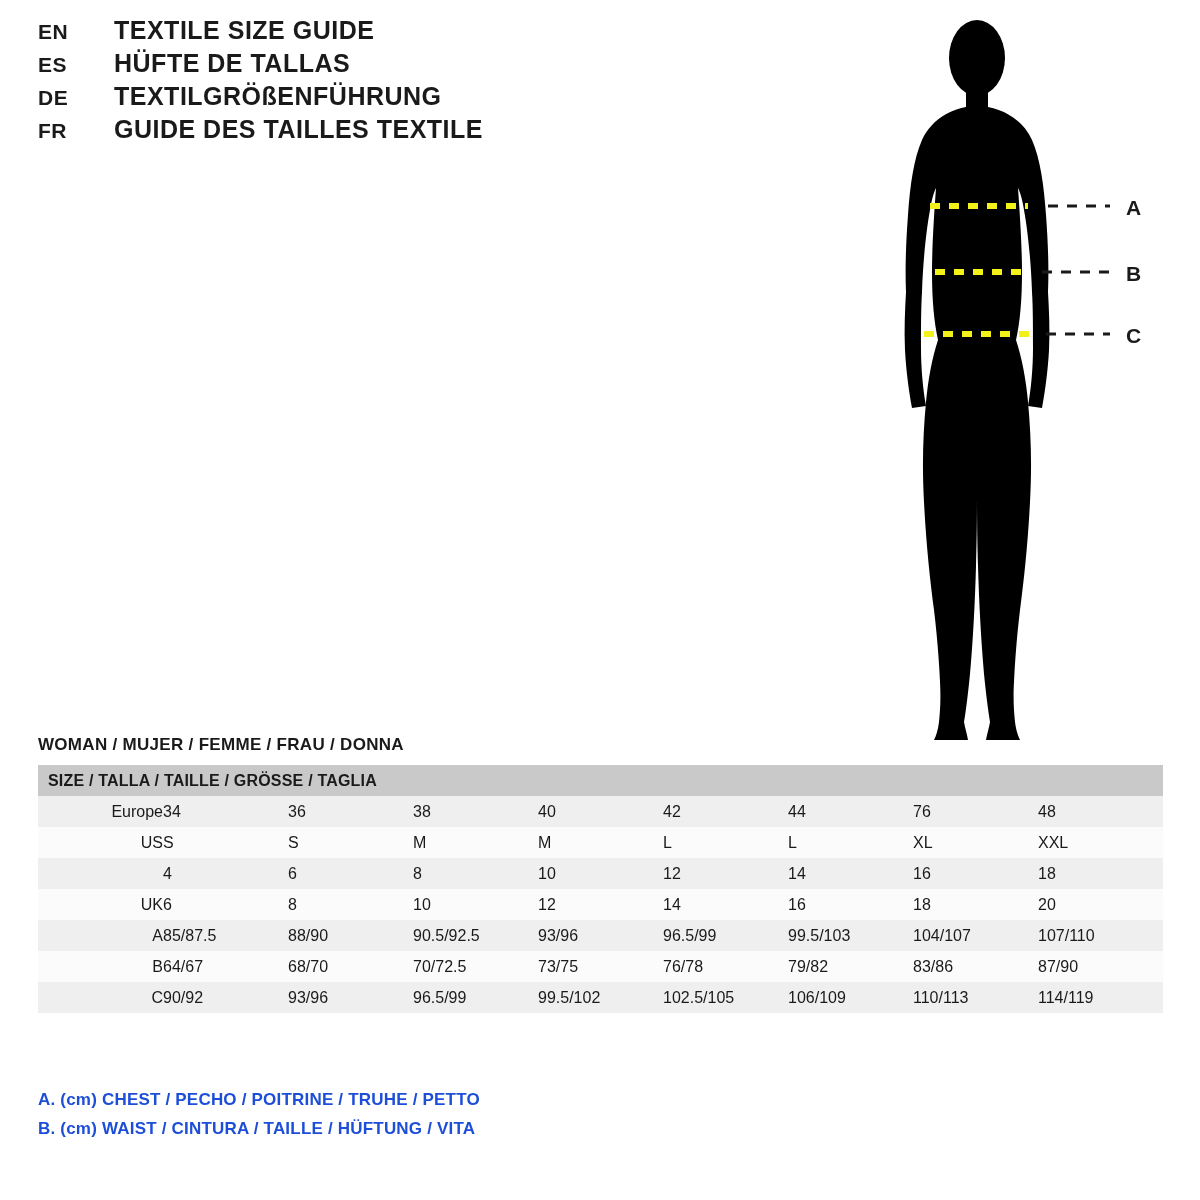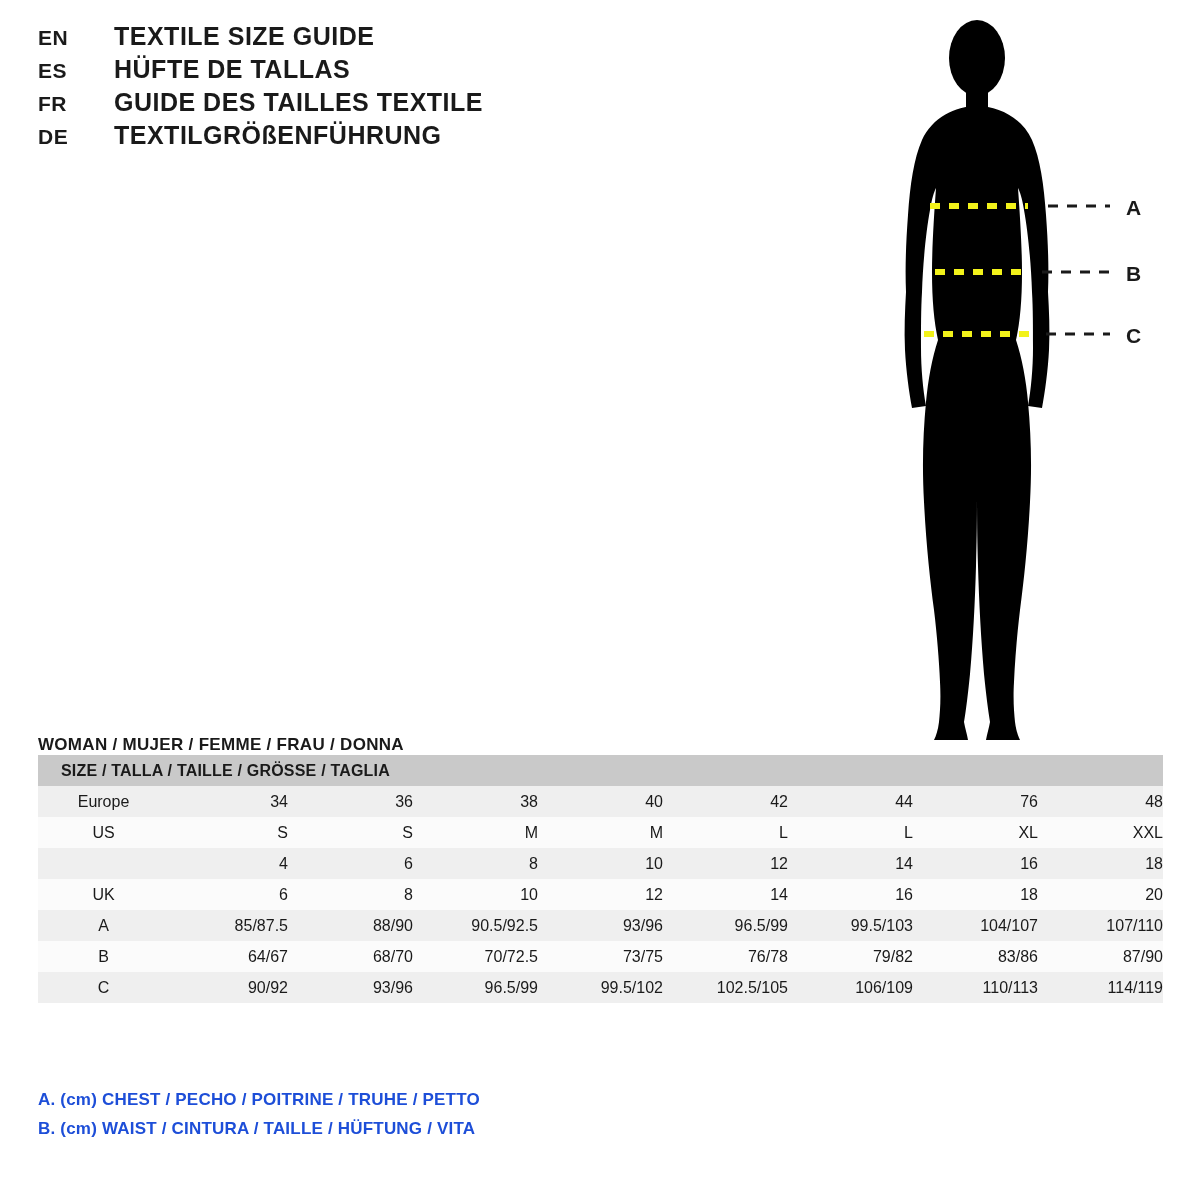--- a/index.html
+++ b/index.html
@@ -12,21 +12,21 @@
     height: 1200px;
     font-family: "Liberation Sans", sans-serif;
     color: #000000;
     position: relative;
     overflow: hidden;
   }
 
   
   #title-block {
     position: absolute;
-    top: 22px;
+    top: 16px;
     left: 38px;
     width: 640px;
   }
   .title-row {
     display: flex;
     align-items: baseline;
     height: 33px;
   }
   .title-lang {
     width: 76px;
@@ -64,51 +64,51 @@
   #table-section {
     position: absolute;
     top: 735px;
     left: 38px;
     width: 1125px;
   }
   #gender-label {
     font-size: 17px;
     font-weight: bold;
     color: #1a1a1a;
-    margin-bottom: 0;
+    margin-bottom: 10px;
     letter-spacing: 0.3px;
   }
   table {
     border-collapse: collapse;
     width: 1125px;
     table-layout: fixed;
   }
   th, td {
     font-size: 16px;
     color: #1a1a1a;
     padding: 0;
     height: 31px;
     vertical-align: middle;
     font-weight: normal;
   }
   thead th {
     background: #c9c9c9;
     text-align: left;
-    padding-left: 23px;
+    padding-left: 10px;
     font-weight: bold;
     letter-spacing: 0.2px;
   }
   tbody tr:nth-child(odd) { background: #efefef; }
   tbody tr:nth-child(even) { background: #fbfbfb; }
   td.row-label {
-    text-align: center;
+    text-align: right;
     padding-left: 6px;
     width: 175px;
   }
-  td.val { text-align: right; }
+  td.val { text-align: left; }
 
   
   #legend {
     position: absolute;
     top: 1090px;
     left: 38px;
     width: 700px;
   }
   .legend-line {
     font-size: 17px;
@@ -124,26 +124,26 @@
 <div id="title-block">
   <div class="title-row">
     <span class="title-lang">EN</span>
     <span class="title-text">TEXTILE SIZE GUIDE</span>
   </div>
   <div class="title-row">
     <span class="title-lang">ES</span>
     <span class="title-text">HÜFTE DE TALLAS</span>
   </div>
   <div class="title-row">
+    <span class="title-lang">DE</span>
+    <span class="title-text">TEXTILGRÖßENFÜHRUNG</span>
+  </div>
+  <div class="title-row">
     <span class="title-lang">FR</span>
     <span class="title-text">GUIDE DES TAILLES TEXTILE</span>
-  </div>
-  <div class="title-row">
-    <span class="title-lang">DE</span>
-    <span class="title-text">TEXTILGRÖßENFÜHRUNG</span>
   </div>
 </div>
 
 <div id="figure-area">
   <svg id="figure-svg" width="330" height="740" viewBox="0 0 330 740">
 
     <g fill="#000000">
 
       <ellipse cx="117" cy="48" rx="28" ry="38"></ellipse>
 

